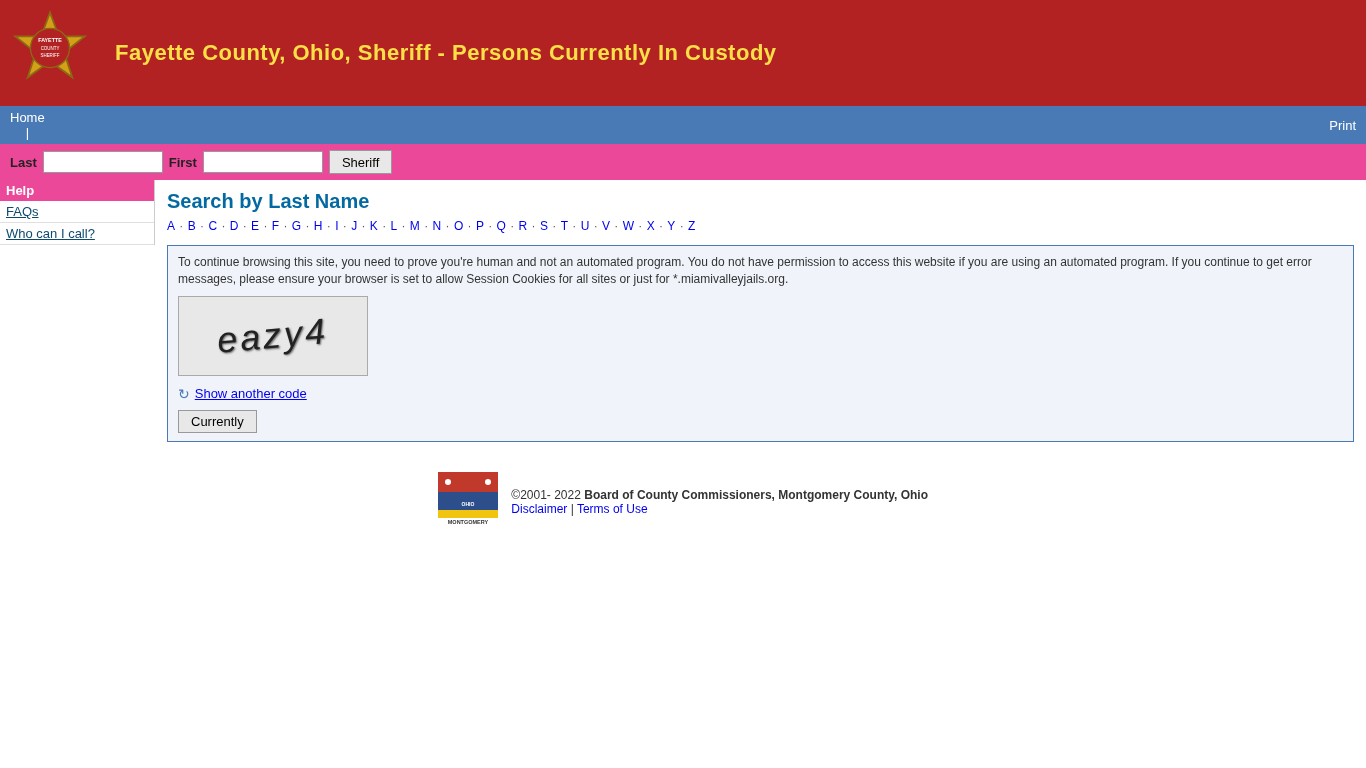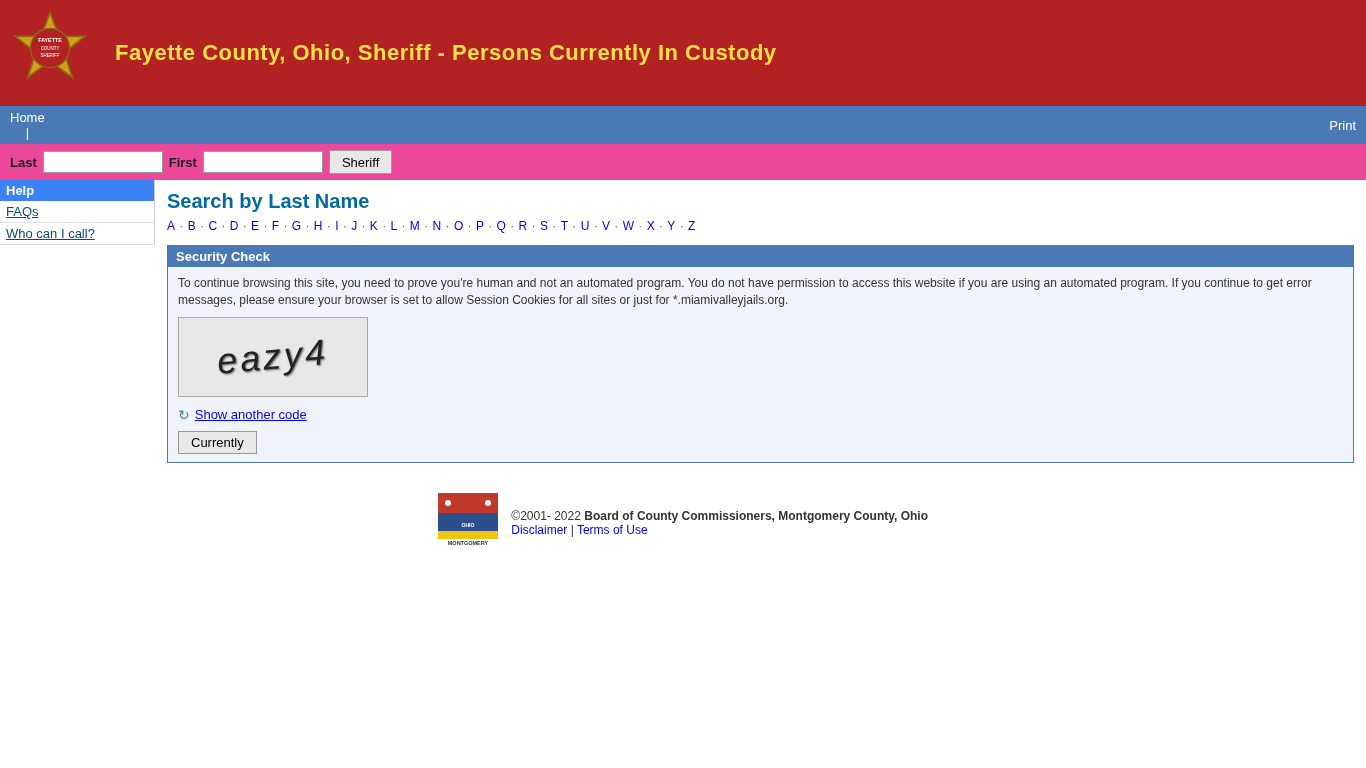--- a/index.html
+++ b/index.html
@@ -96,21 +96,21 @@
     }
 
     
     #sidebar {
       width: 155px;
       flex-shrink: 0;
       background: #fff;
       border-right: 1px solid #ccc;
     }
     #sidebar-help-header {
-      background: #3b82f6;
+      background: #ec4899;
       color: #fff;
       font-size: 13px;
       font-weight: bold;
       padding: 3px 6px;
     }
     .sidebar-link {
       display: block;
       padding: 3px 6px;
       font-size: 13px;
       color: #0c4a6e;
@@ -299,21 +299,20 @@
   </div>
 
   <div id="content">
     <div id="search-by-title">Search by Last Name</div>
 
     <div id="alpha-links">
       
     <a href="#">A</a><span> · </span><a href="#">B</a><span> · </span><a href="#">C</a><span> · </span><a href="#">D</a><span> · </span><a href="#">E</a><span> · </span><a href="#">F</a><span> · </span><a href="#">G</a><span> · </span><a href="#">H</a><span> · </span><a href="#">I</a><span> · </span><a href="#">J</a><span> · </span><a href="#">K</a><span> · </span><a href="#">L</a><span> · </span><a href="#">M</a><span> · </span><a href="#">N</a><span> · </span><a href="#">O</a><span> · </span><a href="#">P</a><span> · </span><a href="#">Q</a><span> · </span><a href="#">R</a><span> · </span><a href="#">S</a><span> · </span><a href="#">T</a><span> · </span><a href="#">U</a><span> · </span><a href="#">V</a><span> · </span><a href="#">W</a><span> · </span><a href="#">X</a><span> · </span><a href="#">Y</a><span> · </span><a href="#">Z</a></div>
 
     <div id="security-box">
-      <div id="security-box-header">Security Check</div>
       <div id="security-box-body">
         <div id="security-message">To continue browsing this site, you need to prove you're human and not an automated program. You do not have permission to access this website if you are using an automated program. If you continue to get error messages, please ensure your browser is set to allow Session Cookies for all sites or just for *.miamivalleyjails.org.</div>
         <div id="captcha-row">
           <div id="captcha-image">
             <span id="captcha-text-display">eazy4</span>
           </div>
         </div>
         <div id="show-another-row">
           <span id="refresh-icon">↻</span>
           <a id="show-another-link">Show another code</a>

